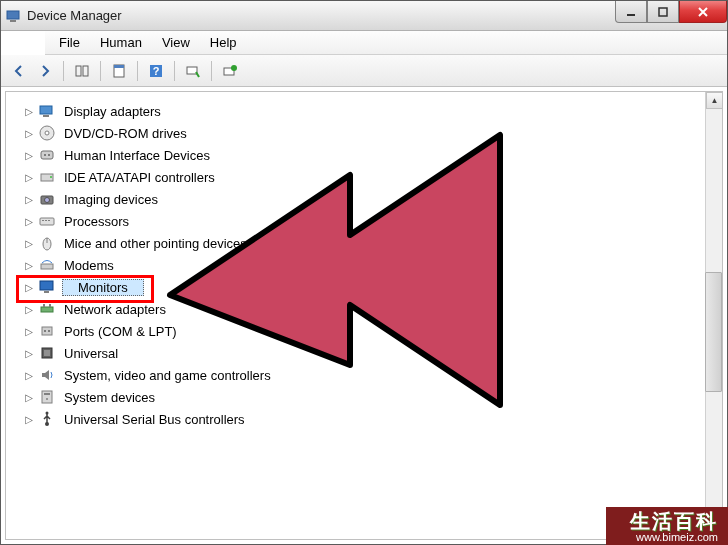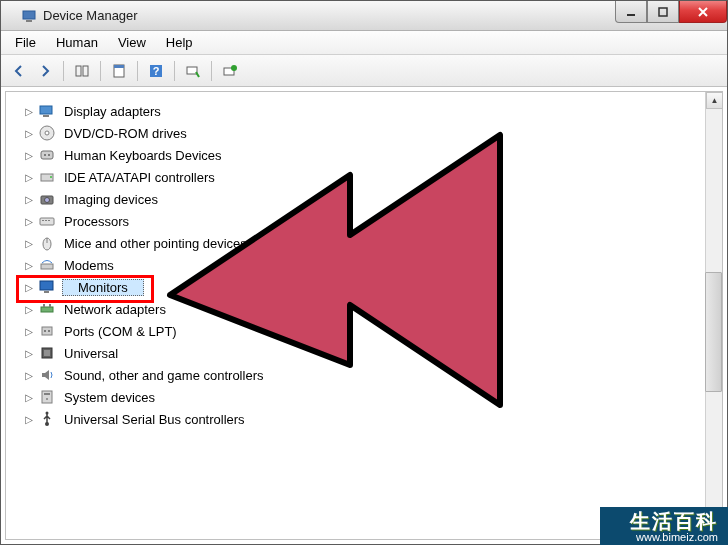--- a/index.html
+++ b/index.html
@@ -1,42 +1,42 @@
 <!DOCTYPE html>
 <html><head>
 <meta charset="utf-8">
 <style>
 * { box-sizing: border-box; margin: 0; padding: 0; }
 body { font-family: "Segoe UI", Tahoma, sans-serif; font-size: 13px; width: 728px; height: 545px; overflow: hidden; position: relative; background: #fff; }
 .window { width: 728px; height: 545px; border: 1px solid #5a5a5a; background: #fff; display: flex; flex-direction: column; position: relative; }
-.titlebar { height: 30px; background: linear-gradient(to bottom, #f8f8f8 0%, #e8e8e8 50%, #d8d8d8 100%); border-bottom: 1px solid #b0b0b0; display: flex; align-items: center; padding-left: 20px; position: relative; }
+.titlebar { height: 30px; background: linear-gradient(to bottom, #f8f8f8 0%, #e8e8e8 50%, #d8d8d8 100%); border-bottom: 1px solid #b0b0b0; display: flex; align-items: center; padding-left: 4px; position: relative; }
 .titlebar-icon { width: 16px; height: 16px; margin-right: 6px; }
 .titlebar-text { font-size: 13px; color: #202020; }
 .win-controls { position: absolute; right: 0; top: 0; display: flex; height: 22px; }
 .win-btn { width: 32px; height: 22px; display: flex; align-items: center; justify-content: center; border: 1px solid #808080; border-top: none; background: linear-gradient(to bottom, #f0f0f0, #d0d0d0); }
 .win-btn.close { width: 48px; background: linear-gradient(to bottom, #f08080 0%, #e04040 45%, #c82020 100%); border-color: #a02020; border-top-right-radius: 0; border-bottom-right-radius: 4px; }
 .win-btn.min { border-bottom-left-radius: 4px; }
-.menubar { height: 24px; background: linear-gradient(to bottom, #fdfdfd, #f0f0f0); border-bottom: 1px solid #d0d0d0; display: flex; align-items: center; padding: 0 4px; }
+.menubar { height: 24px; background: linear-gradient(to bottom, #fdfdfd, #f0f0f0); border-bottom: 1px solid #d0d0d0; display: flex; align-items: center; padding: 0 4px; margin-left: 44px; }
 .menu-item { padding: 2px 10px; cursor: pointer; }
 .toolbar { height: 32px; background: linear-gradient(to bottom, #fafafa, #eaeaea); border-bottom: 1px solid #c0c0c0; display: flex; align-items: center; padding: 0 6px; gap: 2px; }
 .tool-btn { width: 24px; height: 24px; display: flex; align-items: center; justify-content: center; border: 1px solid transparent; border-radius: 2px; cursor: pointer; }
 .tool-sep { width: 1px; height: 20px; background: #c0c0c0; margin: 0 4px; }
 .content { flex: 1; position: relative; border: 1px solid #c0c0c0; margin: 4px; overflow: hidden; background: #fff; }
 .tree { padding: 8px 4px; position: relative; height: 100%; }
 .tree-item { display: flex; align-items: center; height: 22px; padding-left: 28px; position: relative; cursor: pointer; }
 .tree-item .expand { position: absolute; left: 14px; width: 10px; height: 10px; font-size: 10px; color: #606060; display: flex; align-items: center; justify-content: center; }
 .tree-item .dev-icon { width: 18px; height: 18px; margin-right: 6px; display: flex; align-items: center; justify-content: center; }
 .tree-item.selected .label { background: #cde8ff; border: 1px dotted #646464; padding: 0 15px; }
 .tree-item .label { padding: 0 2px; }
 .highlight-box { position: absolute; border: 3px solid #ff0000; background: transparent; pointer-events: none; }
 .scrollbar { position: absolute; right: 0; top: 0; bottom: 0; width: 17px; background: #f0f0f0; border-left: 1px solid #d0d0d0; }
 .scroll-btn { width: 17px; height: 17px; background: linear-gradient(#f8f8f8,#e0e0e0); border: 1px solid #c0c0c0; display: flex; align-items: center; justify-content: center; font-size: 8px; color: #404040; }
 .scroll-thumb { position: absolute; right: 0; width: 17px; background: linear-gradient(to right, #e8e8e8, #d0d0d0); border: 1px solid #b0b0b0; border-radius: 1px; }
 .arrow-overlay { position: absolute; pointer-events: none; z-index: 50; }
-.watermark { position: absolute; right: 0; bottom: 0; background: #0c4a6e; color: #fff; padding: 4px 10px 2px 30px; font-size: 11px; z-index: 60; text-align: right; }
+.watermark { position: absolute; right: 0; bottom: 0; background: #7f1d1d; color: #fff; padding: 4px 10px 2px 24px; font-size: 11px; z-index: 60; text-align: right; }
 .watermark .cn { font-size: 20px; font-weight: bold; letter-spacing: 2px; line-height: 1; text-shadow: 1px 1px 0 #4a7a20; }
 .watermark .url { font-size: 11px; }
 </style>
 </head>
 <body>
 
 <div class="window">
   <div class="titlebar">
     <span class="titlebar-icon">
       <svg width="16" height="16">
@@ -143,21 +143,21 @@
         </div>
         <div class="tree-item">
           <span class="expand">▷</span>
           <span class="dev-icon">
             <svg width="18" height="18">
               <rect x="3" y="5" width="12" height="8" rx="2" fill="#d0d0d0" stroke="#707070"></rect>
               <circle cx="7" cy="9" r="1" fill="#606060"></circle>
               <circle cx="11" cy="9" r="1" fill="#606060"></circle>
             </svg>
           </span>
-          <span class="label">Human Keyboards Devices</span>
+          <span class="label">Human Interface Devices</span>
         </div>
         <div class="tree-item">
           <span class="expand">▷</span>
           <span class="dev-icon">
             <svg width="18" height="18">
               <rect x="3" y="6" width="12" height="7" fill="#d8d8d8" stroke="#808080"></rect>
               <circle cx="13" cy="9" r="1" fill="#40c040"></circle>
             </svg>
           </span>
           <span class="label">IDE ATA/ATAPI controllers</span>
@@ -247,21 +247,21 @@
           <span class="label">Universal</span>
         </div>
         <div class="tree-item">
           <span class="expand">▷</span>
           <span class="dev-icon">
             <svg width="18" height="18">
               <path d="M4 7 L7 7 L11 4 L11 14 L7 11 L4 11 Z" fill="#808080"></path>
               <path d="M13 6 Q15 9 13 12" fill="none" stroke="#4080d0"></path>
             </svg>
           </span>
-          <span class="label">Sound, other and game controllers</span>
+          <span class="label">System, video and game controllers</span>
         </div>
         <div class="tree-item">
           <span class="expand">▷</span>
           <span class="dev-icon">
             <svg width="18" height="18">
               <rect x="4" y="3" width="10" height="12" fill="#d8d8d8" stroke="#808080"></rect>
               <rect x="6" y="5" width="6" height="2" fill="#808080"></rect>
               <circle cx="9" cy="11" r="1" fill="#808080"></circle>
             </svg>
           </span>

